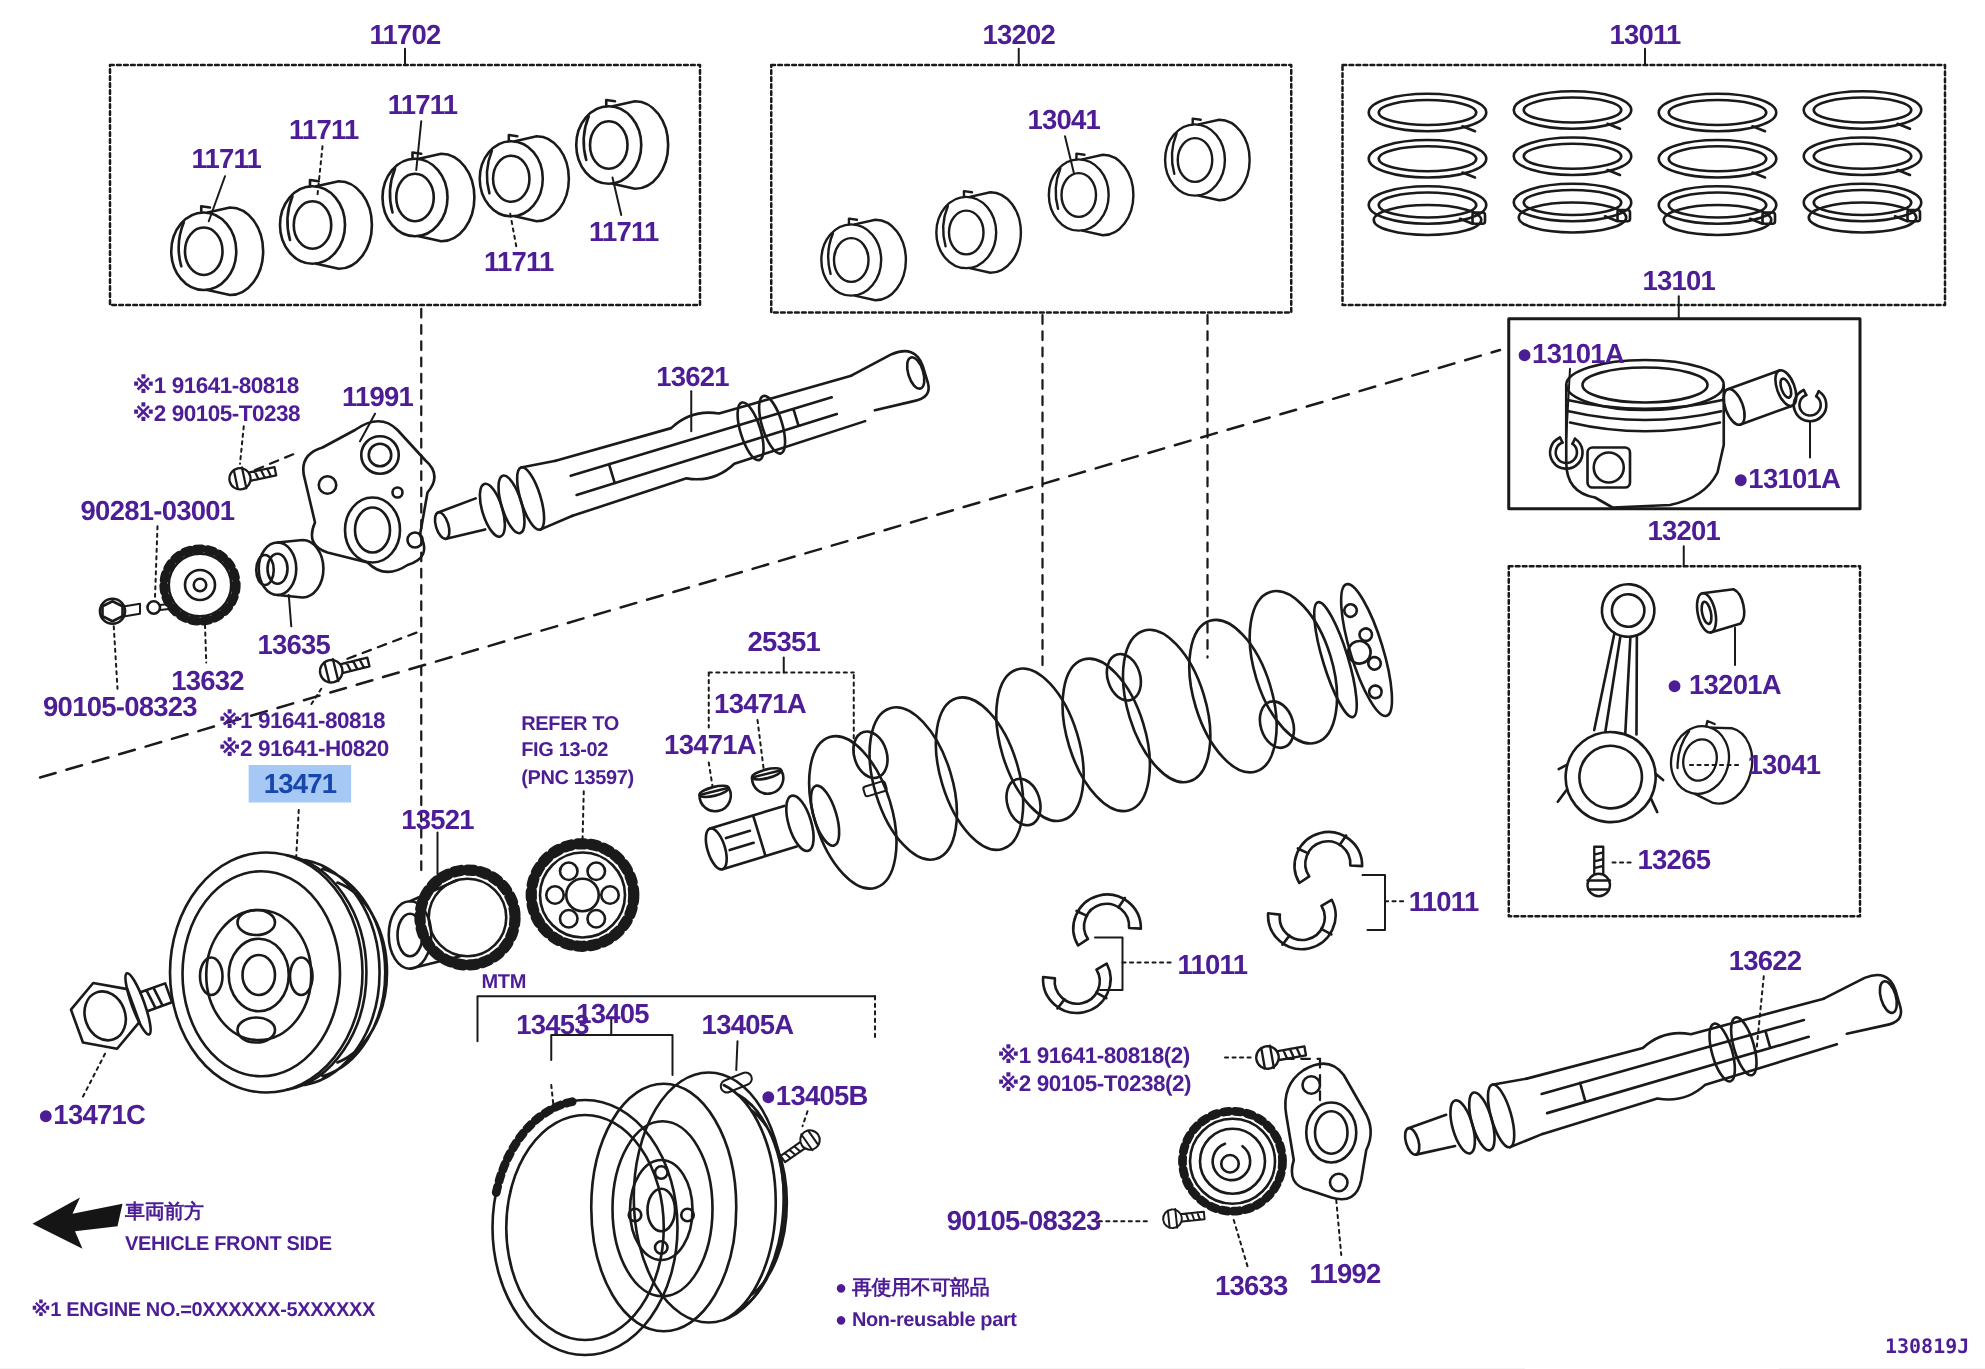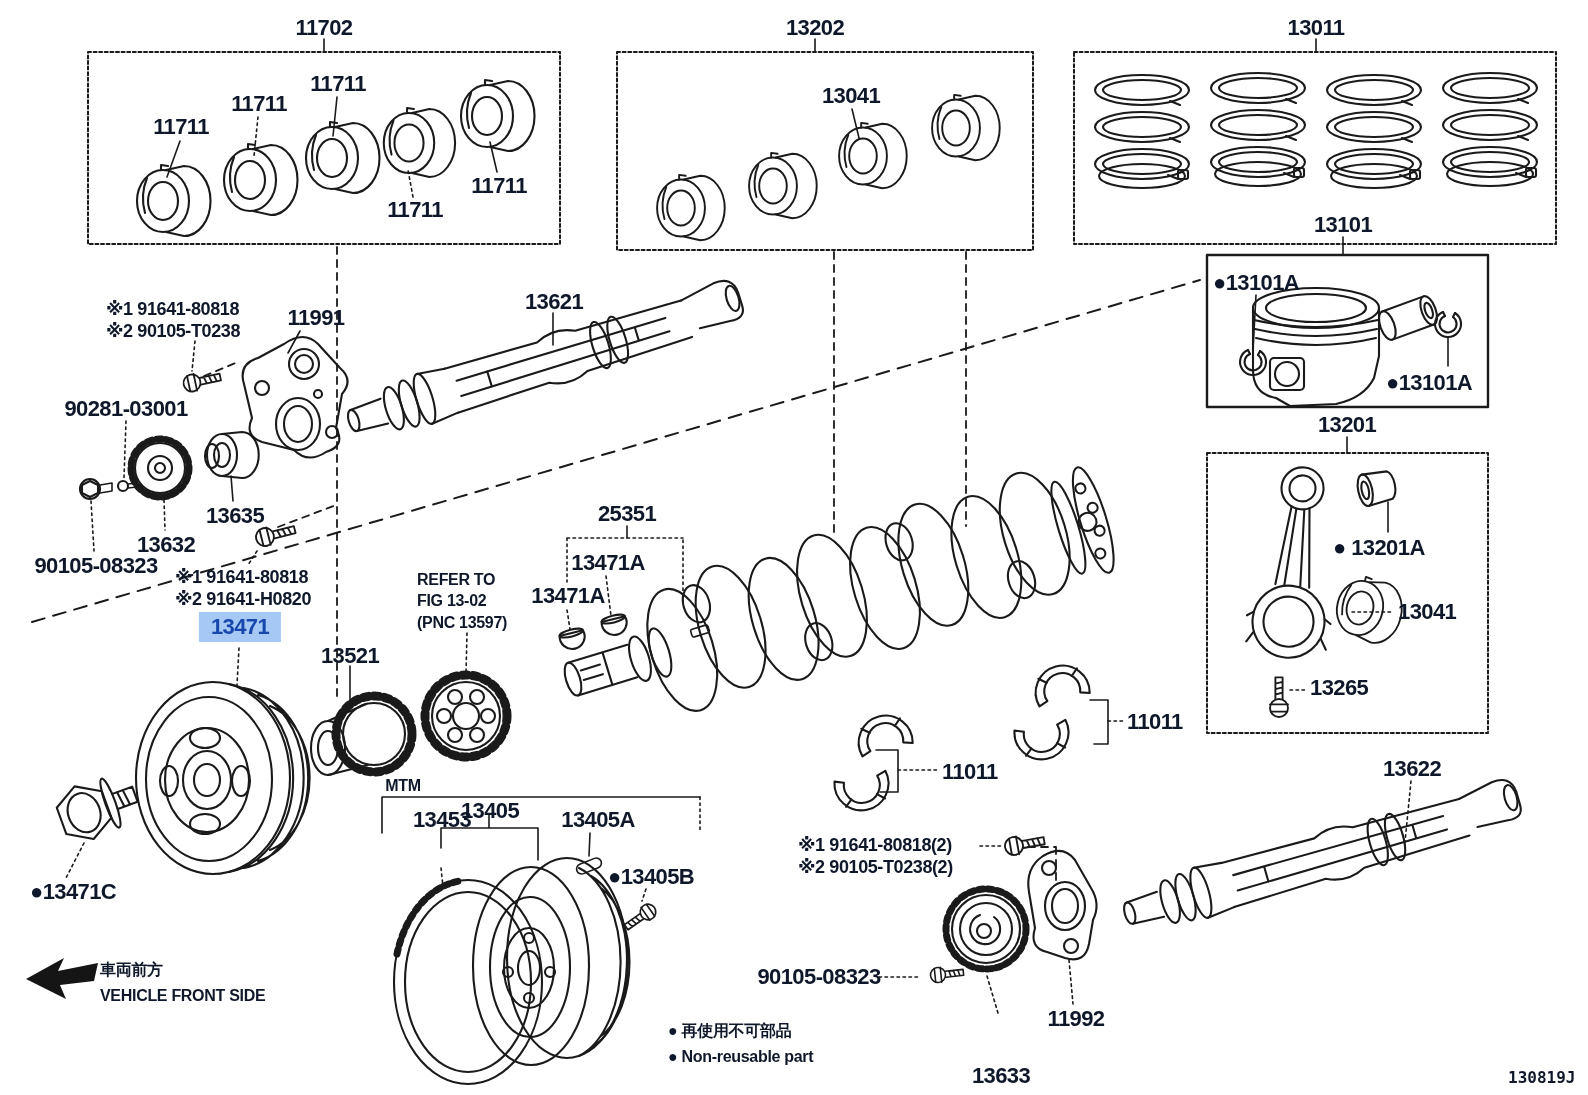--- a/index.html
+++ b/index.html
@@ -11,21 +11,21 @@
   .art .ld{stroke-width:1.6}
   .art .thin{stroke-width:1.6}
   .art .dt{stroke-width:1.6;stroke-dasharray:2.5 3.5}
   .art .dh{stroke-width:2;stroke-dasharray:13 9}
   .art .dh2{stroke-width:1.8;stroke-dasharray:7 6}
   .art .t1{stroke-width:9;stroke-dasharray:5.5 5}
   .art .t2{stroke-width:7;stroke-dasharray:5 4.5}
   .art .bx{stroke-width:2;stroke-dasharray:3 2.6}
   .art .bxs{stroke-width:2.4}
   .art .fl{fill:#151515;stroke:none}
-  .lab{position:absolute;white-space:nowrap;font-weight:bold;color:#0f172a;z-index:5;}
+  .lab{position:absolute;white-space:nowrap;font-weight:bold;color:#4c1d95;z-index:5;}
   .c{transform:translate(-50%,-50%);}
   .l{transform:translate(0,-50%);}
   .pn{font-size:22px;letter-spacing:-0.6px;}
   .note{font-size:18px;letter-spacing:-0.4px;}
   .nl{font-size:16px;letter-spacing:-0.3px;}
   .hl{background:#a5c8f4;color:#1747ad;padding:2px 12px;}
   .mono{font-family:"DejaVu Sans Mono",monospace;font-weight:bold;font-size:16px;letter-spacing:0;}
 </style>
 </head>
 <body>
@@ -338,21 +338,21 @@
 <div class="lab pn l" style="left:1213px;top:283px">●13101A</div>
 <div class="lab pn l" style="left:1386px;top:383px">●13101A</div>
 
 <div class="lab pn c" style="left:1347px;top:425px">13201</div>
 <div class="lab pn l" style="left:1333px;top:548px">● 13201A</div>
 <div class="lab pn l" style="left:1398px;top:612px">13041</div>
 <div class="lab pn l" style="left:1310px;top:688px">13265</div>
 
 <div class="lab note l" style="left:106px;top:309px">※1 91641-80818</div>
 <div class="lab note l" style="left:106px;top:331px">※2 90105-T0238</div>
-<div class="lab pn c" style="left:316px;top:318px">11991</div>
+<div class="lab pn c" style="left:302px;top:318px">11991</div>
 <div class="lab pn c" style="left:126px;top:409px">90281-03001</div>
 <div class="lab pn c" style="left:235px;top:516px">13635</div>
 <div class="lab pn c" style="left:166px;top:545px">13632</div>
 <div class="lab pn c" style="left:96px;top:566px">90105-08323</div>
 <div class="lab note l" style="left:175px;top:577px">※1 91641-80818</div>
 <div class="lab note l" style="left:175px;top:599px">※2 91641-H0820</div>
 
 <div class="lab pn c" style="left:554px;top:302px">13621</div>
 <div class="lab pn c" style="left:627px;top:514px">25351</div>
 <div class="lab pn c" style="left:608px;top:563px">13471A</div>
@@ -367,25 +367,26 @@
 <div class="lab pn l" style="left:30px;top:892px">●13471C</div>
 
 <div class="lab pn c" style="left:490px;top:811px">13405</div>
 <div class="lab pn c" style="left:598px;top:820px">13405A</div>
 <div class="lab pn c" style="left:442px;top:820px">13453</div>
 <div class="lab pn l" style="left:608px;top:877px">●13405B</div>
 
 <div class="lab note l" style="left:798px;top:845px">※1 91641-80818(2)</div>
 <div class="lab note l" style="left:798px;top:867px">※2 90105-T0238(2)</div>
 <div class="lab pn c" style="left:819px;top:977px">90105-08323</div>
-<div class="lab pn c" style="left:1001px;top:1076px">13633</div>
+<div class="lab pn c" style="left:1001px;top:1029px">13633</div>
 <div class="lab pn c" style="left:1076px;top:1019px">11992</div>
 <div class="lab pn c" style="left:1412px;top:769px">13622</div>
 <div class="lab pn l" style="left:942px;top:772px">11011</div>
 <div class="lab pn l" style="left:1127px;top:722px">11011</div>
 
 <div class="lab nl l" style="left:100px;top:970px">車両前方</div>
 <div class="lab nl l" style="left:100px;top:996px">VEHICLE FRONT SIDE</div>
+<div class="lab nl l" style="left:25px;top:1048px">※1 ENGINE NO.=0XXXXXX-5XXXXXX</div>
 <div class="lab nl l" style="left:668px;top:1031px">● 再使用不可部品</div>
 <div class="lab nl l" style="left:668px;top:1057px">● Non-reusable part</div>
 <div class="lab mono l" style="left:1508px;top:1077px">130819J</div>
 
 </div>
 
 </body></html>

